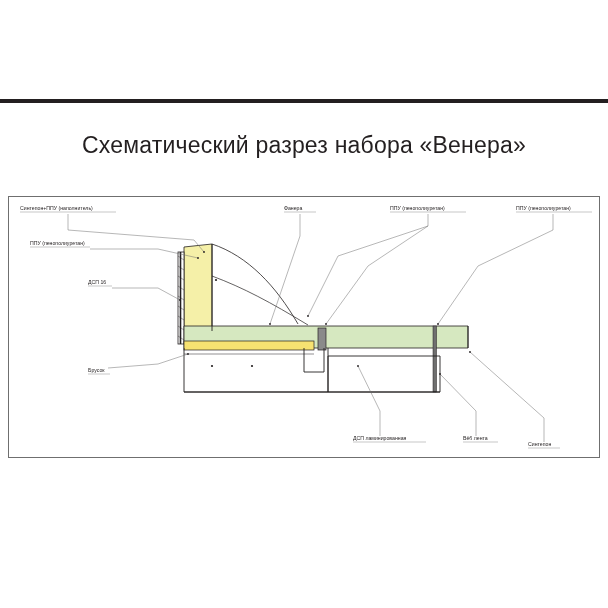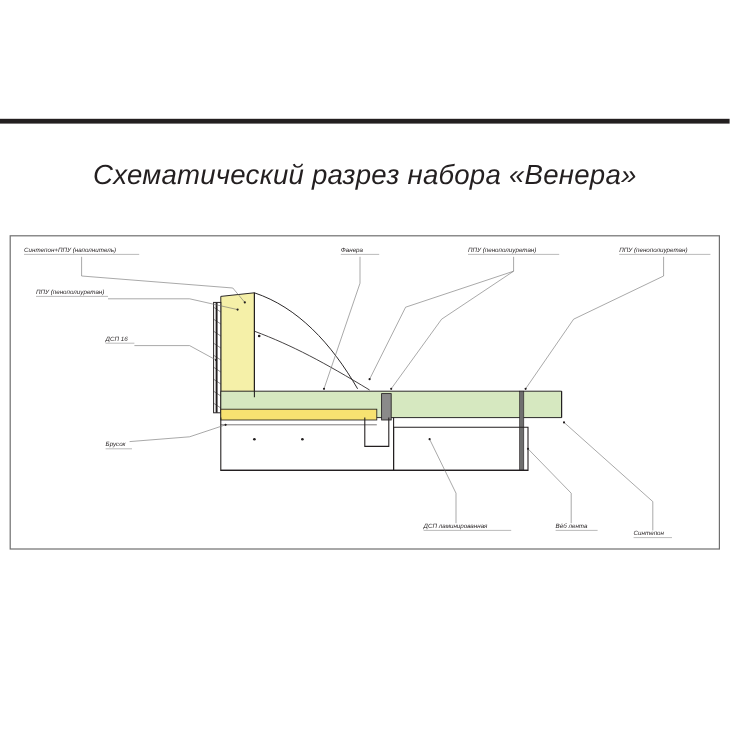--- a/index.html
+++ b/index.html
@@ -13,21 +13,20 @@
     font-family: "Liberation Sans", sans-serif;
     position: relative;
     overflow: hidden;
   }
   #page {
     position: absolute;
     left: 0; top: 0;
     width: 608px;
     height: 608px;
     background: #ffffff;
-    font-style: italic;
   }
   
   .top-rule {
     position: absolute;
     left: 0;
     top: 99px;
     width: 608px;
     height: 4px;
     background: #231f20;
   }

